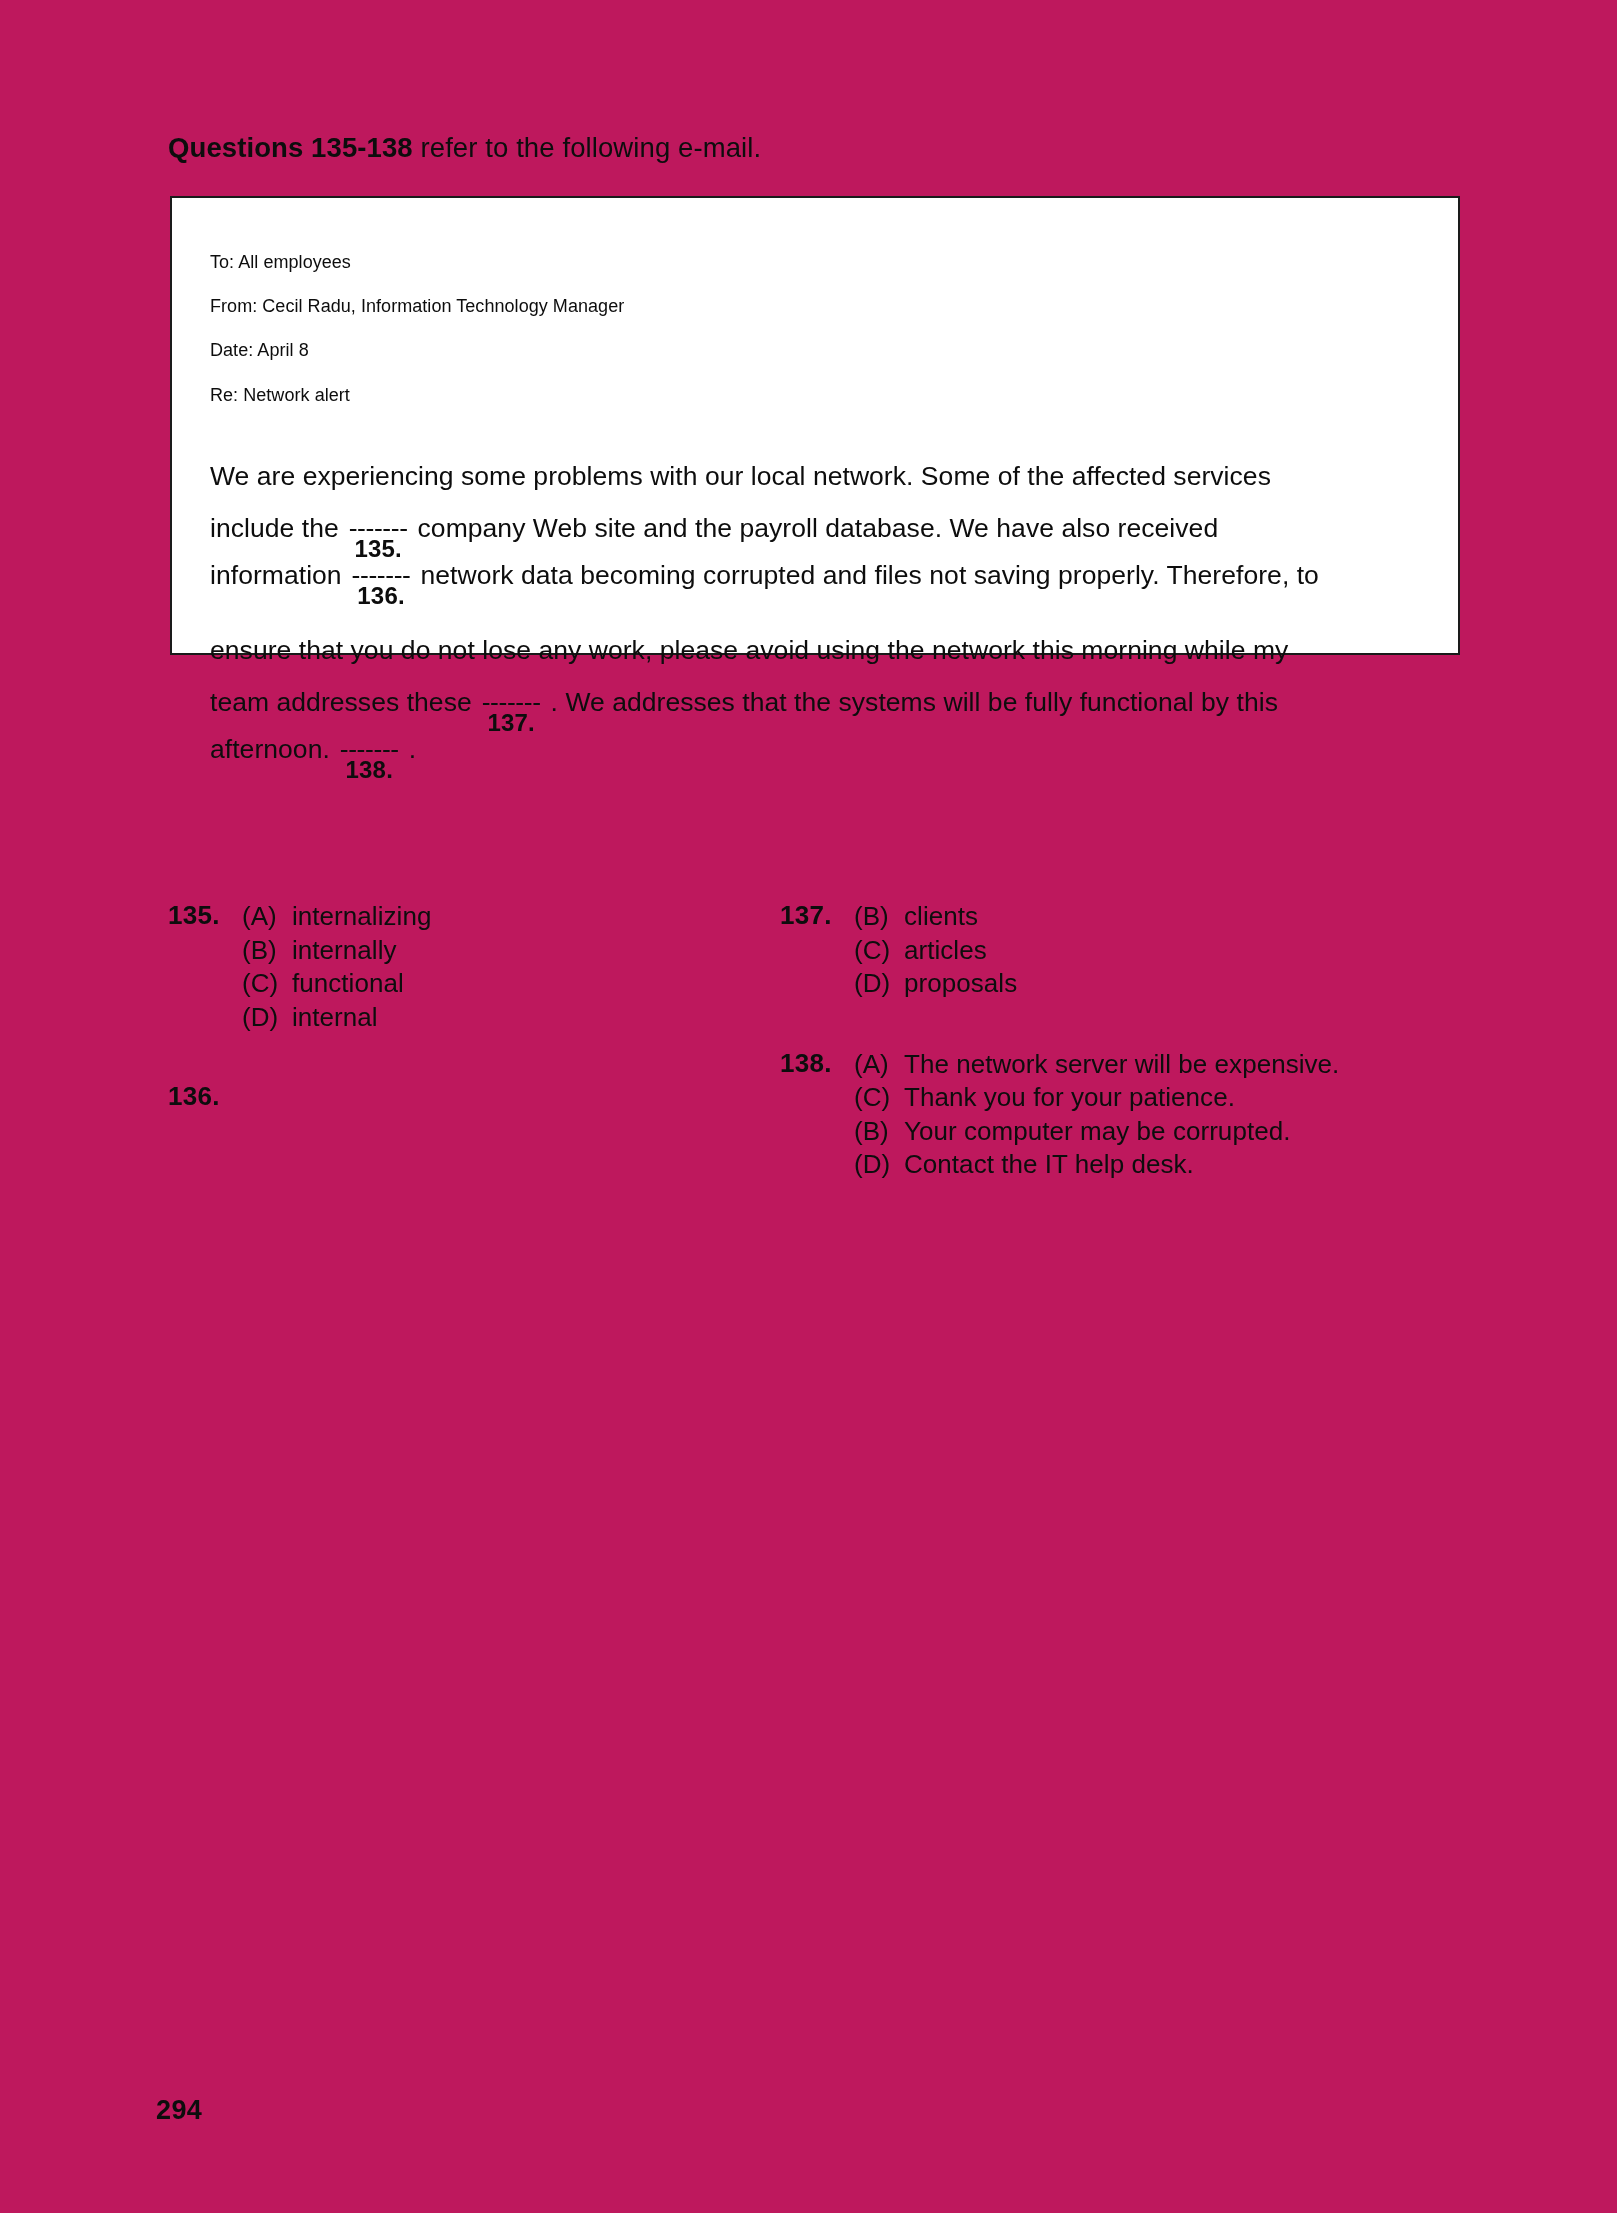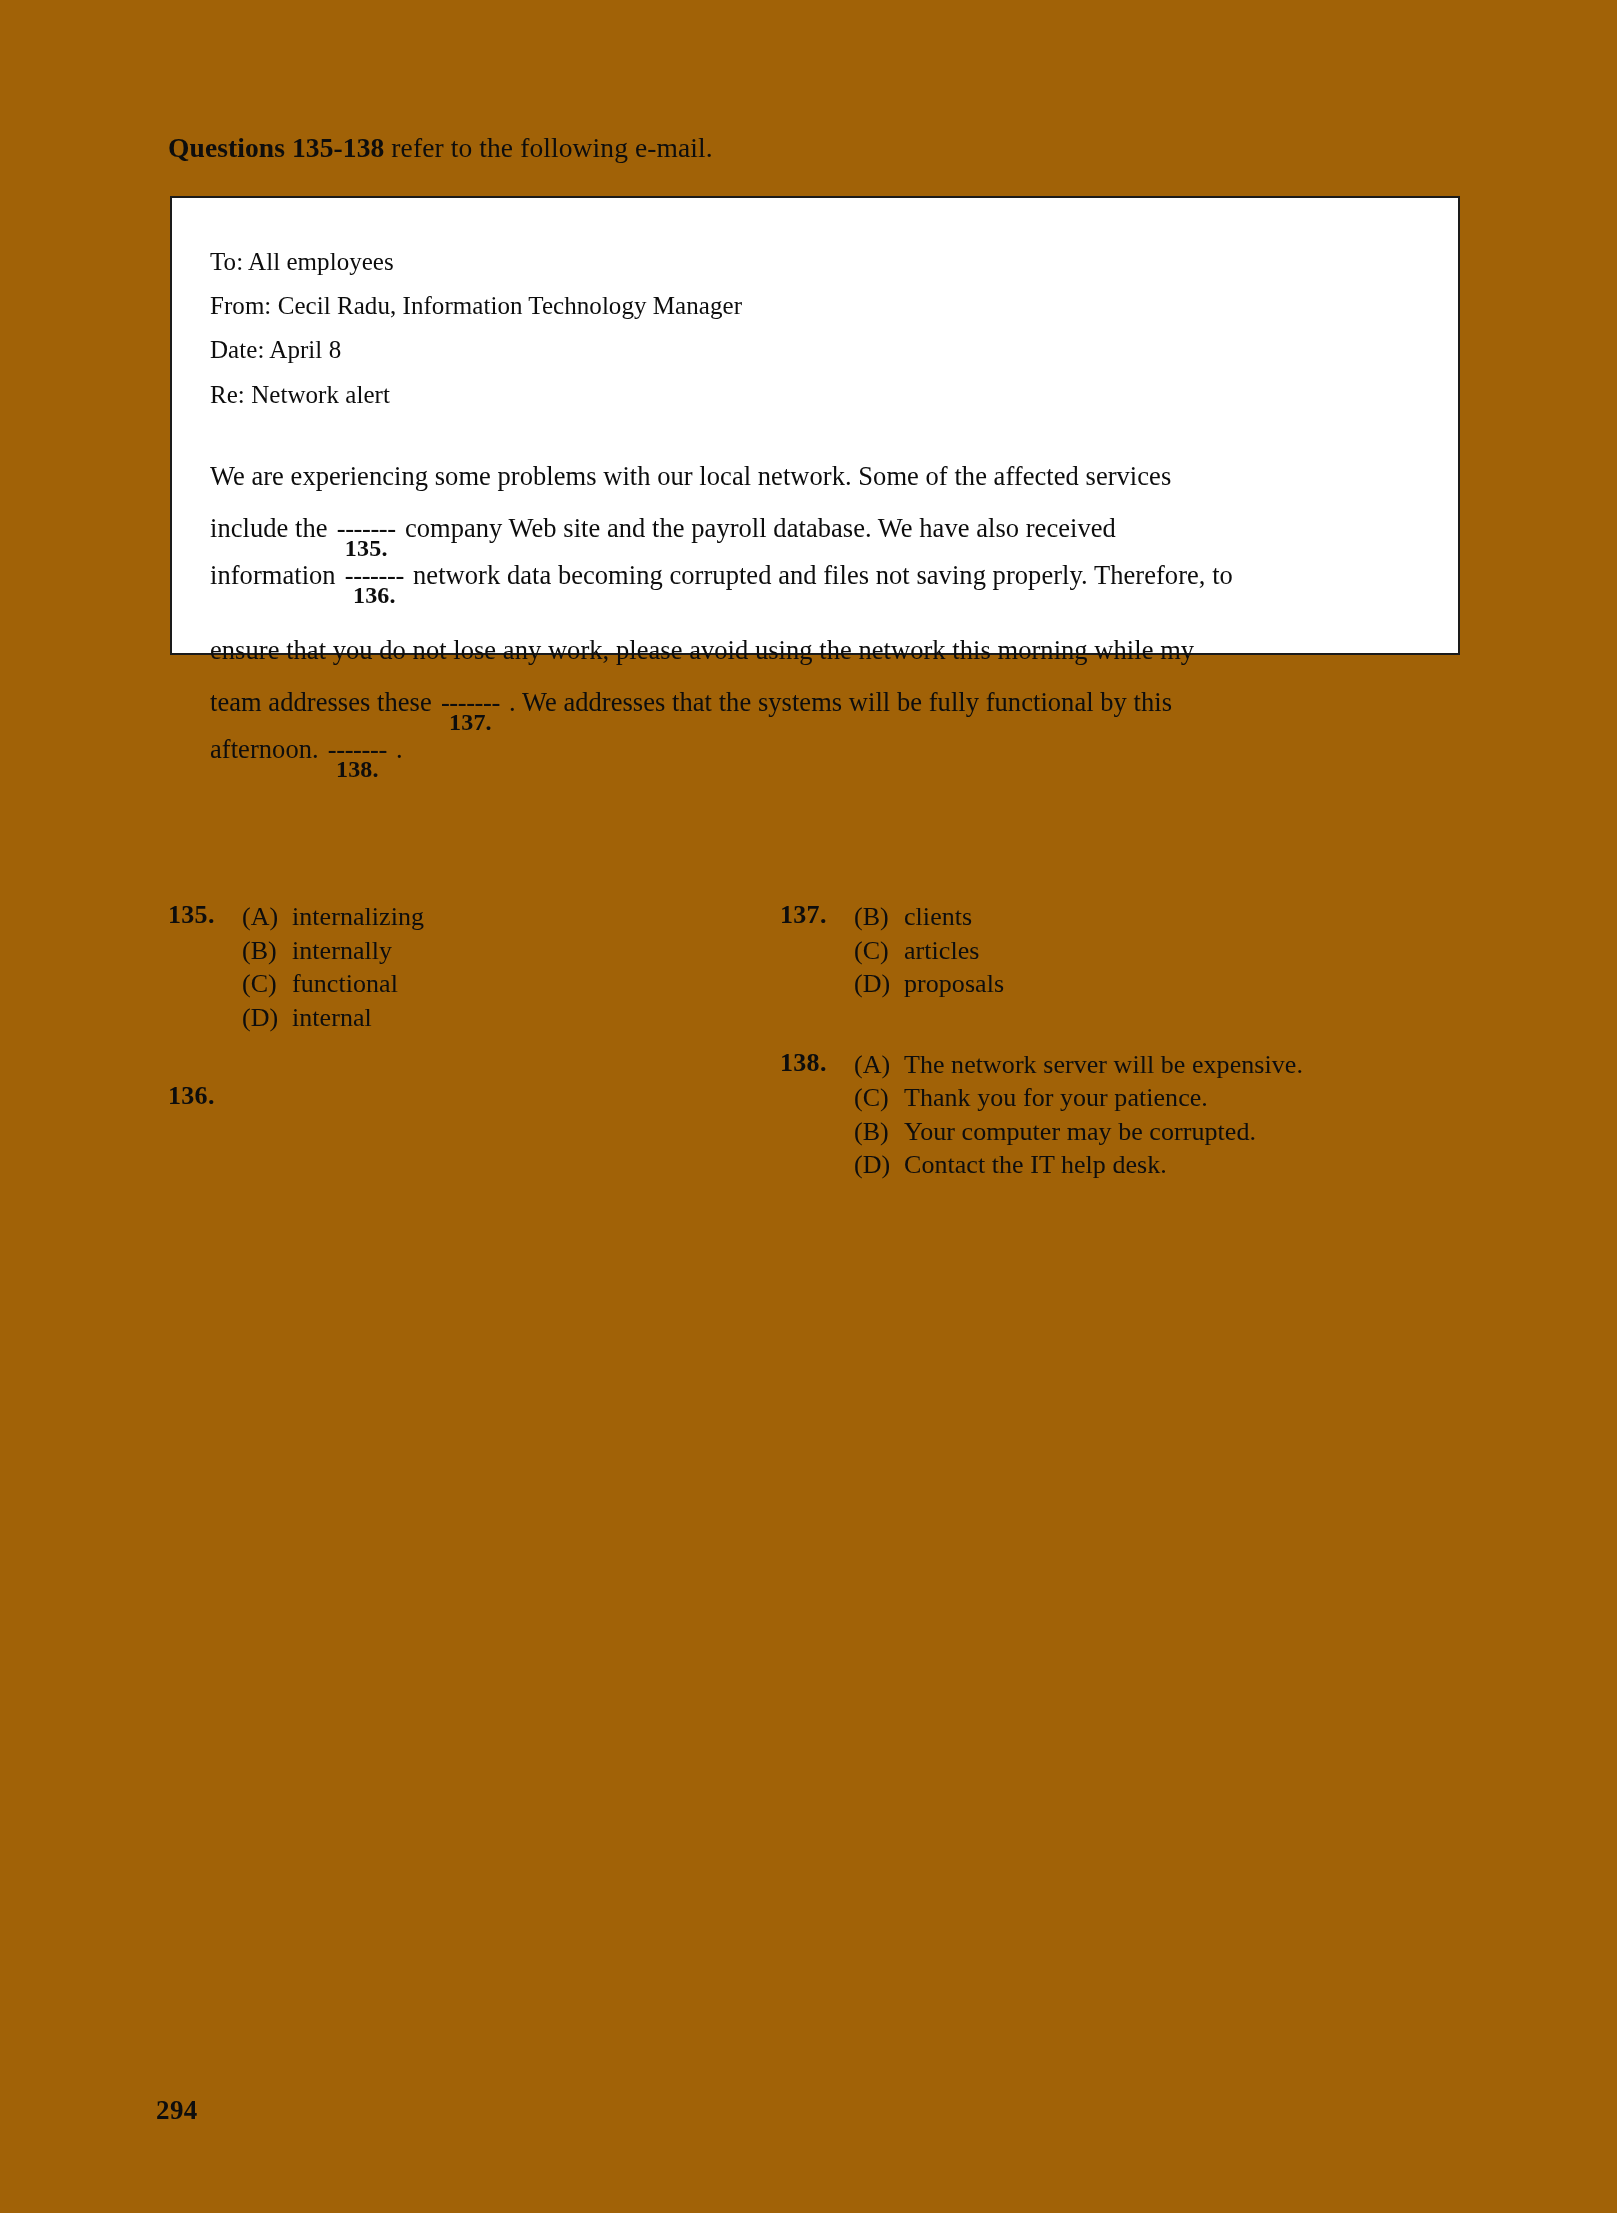--- a/index.html
+++ b/index.html
@@ -12,22 +12,21 @@
     height: 2213px;
     position: relative;
     font-family: "Liberation Sans", sans-serif;
     color: #0d0d0d;
     overflow: hidden;
   }
 
   .page {
     position: absolute;
     inset: 0;
-    background: #a16207;
-    font-family: Liberation Serif, serif;
+    background: #be185d;
   }
 
   
   .question-heading {
     position: absolute;
     left: 168px;
     top: 131px;
     font-size: 27.5px;
     line-height: 1.2;
     white-space: nowrap;
@@ -53,21 +52,21 @@
   }
 
   .email-inner {
     position: absolute;
     left: 38px;
     top: 42px;
     right: 26px;
   }
 
   .email-head-line {
-    font-size: 25px;
+    font-size: 18px;
     line-height: 44.2px;
     white-space: nowrap;
     letter-spacing: 0.05px;
   }
 
   .email-body {
     margin-top: 42px;
   }
 
   .body-line {

